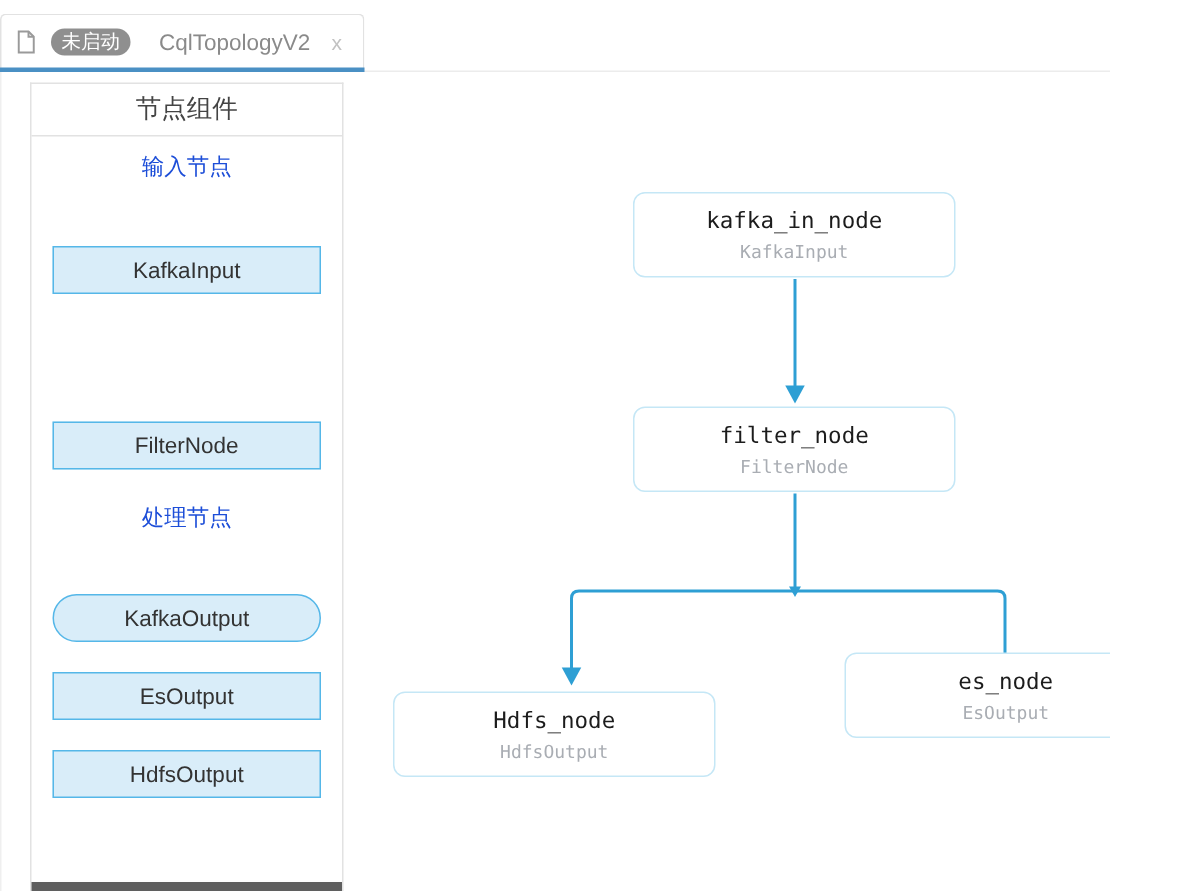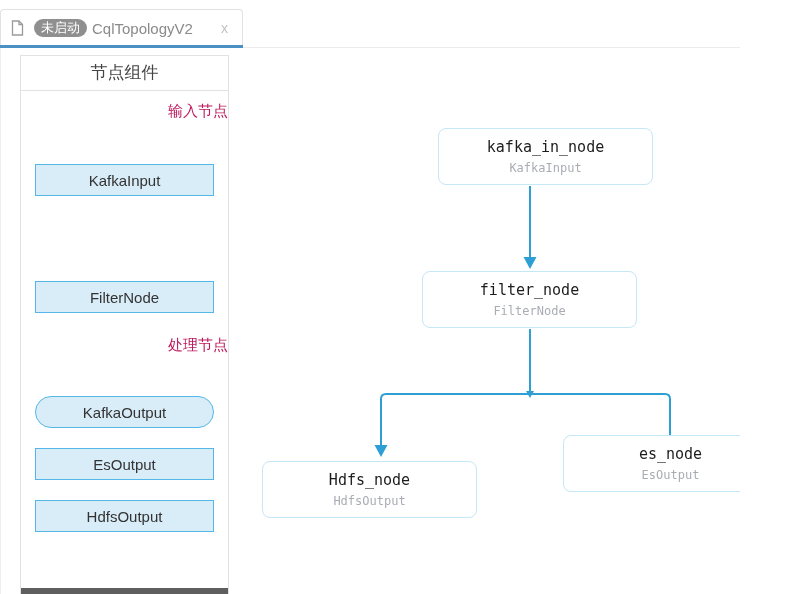--- a/index.html
+++ b/index.html
@@ -9,52 +9,52 @@
   
   .tabbar{position:absolute;left:0;top:0;width:800px;height:48px;}
   .tabbar-baseline{position:absolute;left:0;top:47px;width:800px;height:1px;background:#ececec;}
   .tab{position:absolute;left:0;top:9px;width:243px;height:37px;box-sizing:border-box;
        border:1px solid #e2e2e2;border-bottom:none;border-radius:4px 4px 0 0;background:#fff;
        display:flex;align-items:center;padding:0 10px;cursor:pointer;}
   .tab-underline{position:absolute;left:0;top:45px;width:243px;height:3px;background:#4a90c4;}
   .file-icon{flex:0 0 auto;margin-right:10px;display:inline-flex;}
   .badge{background:#8f8f8f;color:#fff;font-size:13px;line-height:18px;padding:0 7px;
          border-radius:10px;white-space:nowrap;}
-  .tab-title{color:#8a8a8a;font-size:15px;margin-left:5px;white-space:nowrap;}
+  .tab-title{color:#8a8a8a;font-size:15px;margin-left:19px;white-space:nowrap;}
   .tab-close{margin-left:auto;color:#c2c2c2;font-size:14px;padding:0 4px;cursor:pointer;}
 
   .left-edge{position:absolute;left:0;top:48px;width:1px;height:546px;background:#efefef;}
 
   
   .sidebar{position:absolute;left:20px;top:55px;width:209px;height:539px;box-sizing:border-box;
            background:#fff;border-left:1px solid #e2e2e2;border-right:1px solid #e2e2e2;
            border-top:1px solid #e2e2e2;}
   .panel-header{position:absolute;left:0;top:0;width:100%;height:34px;line-height:34px;
                 text-align:center;font-size:17px;color:#444;border-bottom:1px solid #e2e2e2;}
-  .section-label{position:absolute;left:0;width:100%;text-align:right;font-size:15px;color:#be185d;}
+  .section-label{position:absolute;left:0;width:100%;text-align:center;font-size:15px;color:#1d4ed8;}
   .lbl-input{top:46px;}
   .lbl-process{top:163px;}
   .lbl-output{top:280px;}
   .palette-btn{position:absolute;left:14px;width:179px;height:32px;box-sizing:border-box;
                background:#d9edf9;border:1px solid #55b7e8;display:flex;align-items:center;
                justify-content:center;font-size:15px;color:#333;cursor:pointer;}
   .btn-kafkainput{top:108px;}
   .btn-filternode{top:225px;}
   .btn-kafkaoutput{top:340px;border-radius:16px;}
   .btn-esoutput{top:392px;}
   .btn-hdfsoutput{top:444px;}
   .sidebar-bottom-bar{position:absolute;left:0;bottom:0;width:100%;height:6px;background:#5f5f5f;}
   .edges-svg{position:absolute;left:0;top:0;pointer-events:none;}
   .node{position:absolute;width:215px;height:57px;box-sizing:border-box;background:#fff;
         border:1px solid #c5e7f6;border-radius:8px;text-align:center;cursor:pointer;}
   .node-title{font-family:"DejaVu Sans Mono","Liberation Mono",monospace;font-size:15px;
               color:#1c1c1c;margin-top:9px;}
   .node-sub{font-family:"DejaVu Sans Mono","Liberation Mono",monospace;font-size:12px;
             color:#a9adb3;margin-top:5px;}
-  .node-kafka{left:438px;top:128px;}
+  .node-kafka{left:422px;top:128px;}
   .node-filter{left:422px;top:271px;}
   .node-hdfs{left:262px;top:461px;}
   .node-es{left:563px;top:435px;}
 </style>
 </head>
 <body>
 
 <div class="stage">
 
   <div class="tabbar">

